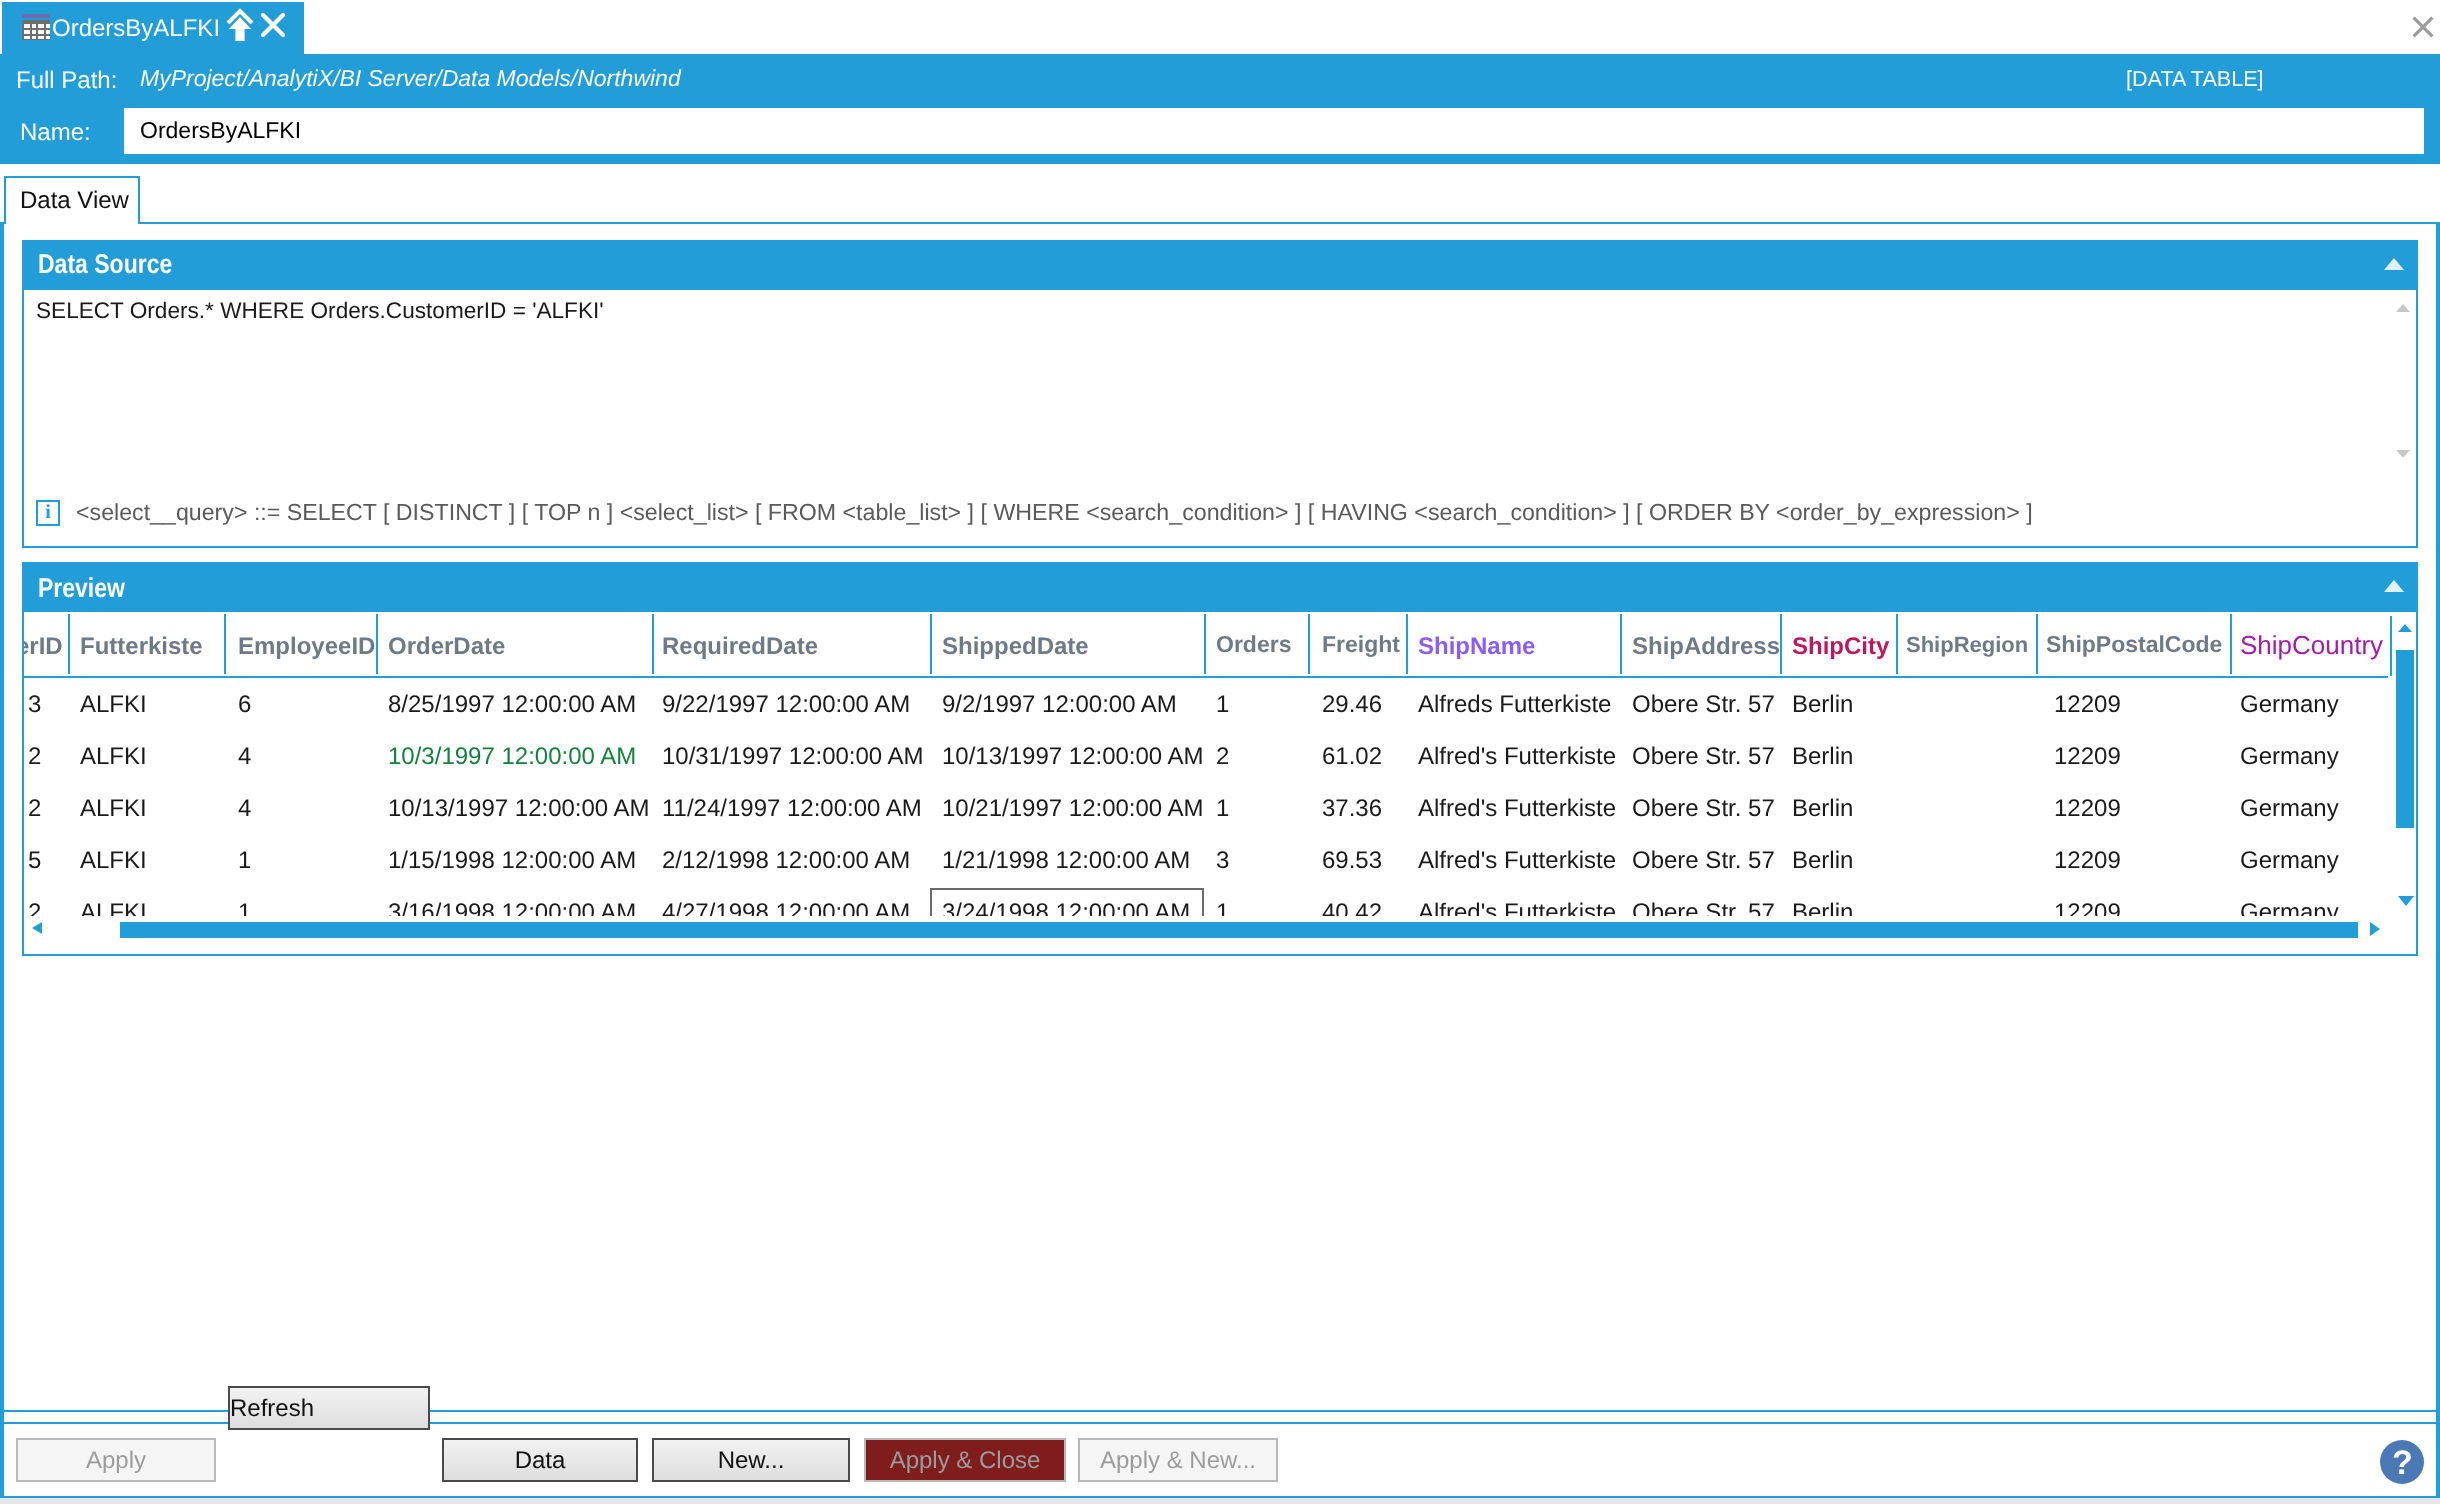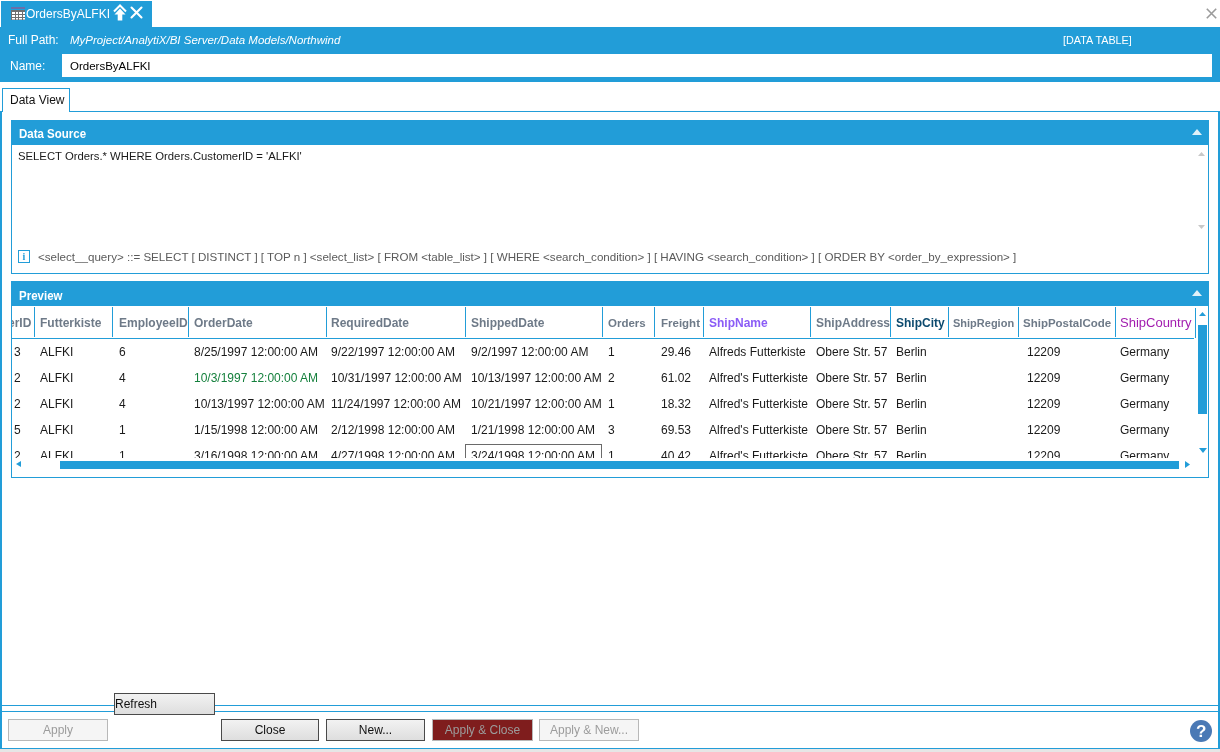--- a/index.html
+++ b/index.html
@@ -71,21 +71,21 @@
 <div class="a" style="left:-4px;top:10px;height:14px;color:#6e7a88;font-size:12px;font-weight:bold;line-height:14px;white-space:nowrap">erID</div>
 <div class="a" style="left:28px;top:10px;height:14px;color:#6e7a88;font-size:12px;font-weight:bold;line-height:14px;white-space:nowrap">Futterkiste</div>
 <div class="a" style="left:107px;top:10px;height:14px;color:#6e7a88;font-size:12px;font-weight:bold;line-height:14px;white-space:nowrap">EmployeeID</div>
 <div class="a" style="left:182px;top:10px;height:14px;color:#6e7a88;font-size:12px;font-weight:bold;line-height:14px;white-space:nowrap">OrderDate</div>
 <div class="a" style="left:319px;top:10px;height:14px;color:#6e7a88;font-size:12px;font-weight:bold;line-height:14px;white-space:nowrap">RequiredDate</div>
 <div class="a" style="left:459px;top:10px;height:14px;color:#6e7a88;font-size:12px;font-weight:bold;line-height:14px;white-space:nowrap">ShippedDate</div>
 <div class="a" style="left:596px;top:10px;height:14px;color:#6e7a88;font-size:11.5px;font-weight:bold;line-height:14px;white-space:nowrap">Orders</div>
 <div class="a" style="left:649px;top:10px;height:14px;color:#6e7a88;font-size:11.5px;font-weight:bold;line-height:14px;white-space:nowrap">Freight</div>
 <div class="a" style="left:697px;top:10px;height:14px;color:#8b5cf6;font-size:12px;font-weight:bold;line-height:14px;white-space:nowrap">ShipName</div>
 <div class="a" style="left:804px;top:10px;height:14px;color:#6e7a88;font-size:12px;font-weight:bold;line-height:14px;white-space:nowrap">ShipAddress</div>
-<div class="a" style="left:884px;top:10px;height:14px;color:#0c4a6e;font-size:12px;font-weight:bold;line-height:14px;white-space:nowrap">ShipCity</div>
+<div class="a" style="left:884px;top:10px;height:14px;color:#be185d;font-size:12px;font-weight:bold;line-height:14px;white-space:nowrap">ShipCity</div>
 <div class="a" style="left:941px;top:10px;height:14px;color:#6e7a88;font-size:11px;font-weight:bold;line-height:14px;white-space:nowrap">ShipRegion</div>
 <div class="a" style="left:1011px;top:10px;height:14px;color:#6e7a88;font-size:11.5px;font-weight:bold;line-height:14px;white-space:nowrap">ShipPostalCode</div>
 <div class="a" style="left:1108px;top:10px;height:14px;color:#a21caf;font-size:13px;font-weight:normal;line-height:14px;white-space:nowrap">ShipCountry</div>
 <div class="a" style="left:22px;top:1px;width:1px;height:30px;background:#229dd8"></div>
 <div class="a" style="left:100px;top:1px;width:1px;height:30px;background:#229dd8"></div>
 <div class="a" style="left:176px;top:1px;width:1px;height:30px;background:#229dd8"></div>
 <div class="a" style="left:314px;top:1px;width:1px;height:30px;background:#229dd8"></div>
 <div class="a" style="left:453px;top:1px;width:1px;height:30px;background:#229dd8"></div>
 <div class="a" style="left:590px;top:1px;width:1px;height:30px;background:#229dd8"></div>
 <div class="a" style="left:642px;top:1px;width:1px;height:30px;background:#229dd8"></div>
@@ -122,21 +122,21 @@
 <div class="a" style="left:884px;top:65px;height:15px;color:#1a1a1a;font-size:12px;line-height:15px;white-space:nowrap">Berlin</div>
 <div class="a" style="left:1015px;top:65px;height:15px;color:#1a1a1a;font-size:12px;line-height:15px;white-space:nowrap">12209</div>
 <div class="a" style="left:1108px;top:65px;height:15px;color:#1a1a1a;font-size:12px;line-height:15px;white-space:nowrap">Germany</div>
 <div class="a" style="left:2px;top:91px;height:15px;color:#1a1a1a;font-size:12px;line-height:15px;white-space:nowrap">2</div>
 <div class="a" style="left:28px;top:91px;height:15px;color:#1a1a1a;font-size:12px;line-height:15px;white-space:nowrap">ALFKI</div>
 <div class="a" style="left:107px;top:91px;height:15px;color:#1a1a1a;font-size:12px;line-height:15px;white-space:nowrap">4</div>
 <div class="a" style="left:182px;top:91px;height:15px;color:#1a1a1a;font-size:12px;line-height:15px;white-space:nowrap">10/13/1997 12:00:00 AM</div>
 <div class="a" style="left:319px;top:91px;height:15px;color:#1a1a1a;font-size:12px;line-height:15px;white-space:nowrap">11/24/1997 12:00:00 AM</div>
 <div class="a" style="left:459px;top:91px;height:15px;color:#1a1a1a;font-size:12px;line-height:15px;white-space:nowrap">10/21/1997 12:00:00 AM</div>
 <div class="a" style="left:596px;top:91px;height:15px;color:#1a1a1a;font-size:12px;line-height:15px;white-space:nowrap">1</div>
-<div class="a" style="left:649px;top:91px;height:15px;color:#1a1a1a;font-size:12px;line-height:15px;white-space:nowrap">18.32</div>
+<div class="a" style="left:649px;top:91px;height:15px;color:#1a1a1a;font-size:12px;line-height:15px;white-space:nowrap">37.36</div>
 <div class="a" style="left:697px;top:91px;height:15px;color:#1a1a1a;font-size:12px;line-height:15px;white-space:nowrap">Alfred's Futterkiste</div>
 <div class="a" style="left:804px;top:91px;height:15px;color:#1a1a1a;font-size:12px;line-height:15px;white-space:nowrap">Obere Str. 57</div>
 <div class="a" style="left:884px;top:91px;height:15px;color:#1a1a1a;font-size:12px;line-height:15px;white-space:nowrap">Berlin</div>
 <div class="a" style="left:1015px;top:91px;height:15px;color:#1a1a1a;font-size:12px;line-height:15px;white-space:nowrap">12209</div>
 <div class="a" style="left:1108px;top:91px;height:15px;color:#1a1a1a;font-size:12px;line-height:15px;white-space:nowrap">Germany</div>
 <div class="a" style="left:2px;top:117px;height:15px;color:#1a1a1a;font-size:12px;line-height:15px;white-space:nowrap">5</div>
 <div class="a" style="left:28px;top:117px;height:15px;color:#1a1a1a;font-size:12px;line-height:15px;white-space:nowrap">ALFKI</div>
 <div class="a" style="left:107px;top:117px;height:15px;color:#1a1a1a;font-size:12px;line-height:15px;white-space:nowrap">1</div>
 <div class="a" style="left:182px;top:117px;height:15px;color:#1a1a1a;font-size:12px;line-height:15px;white-space:nowrap">1/15/1998 12:00:00 AM</div>
 <div class="a" style="left:319px;top:117px;height:15px;color:#1a1a1a;font-size:12px;line-height:15px;white-space:nowrap">2/12/1998 12:00:00 AM</div>
@@ -174,20 +174,20 @@
 <svg class="a" style="left:16px;top:461px" width="5" height="6" viewBox="0 0 5 6">
     <path d="M5 0 L5 6 L0 3 Z" fill="#229dd8"></path>
   </svg>
 <div class="a" style="left:60px;top:461px;width:1119px;height:8px;background:#229dd8"></div>
 <svg class="a" style="left:1185px;top:461px" width="5" height="7" viewBox="0 0 5 7">
     <path d="M0 0 L5 3.5 L0 7 Z" fill="#229dd8"></path>
   </svg>
 <div class="a" style="left:0;top:711px;width:1220px;height:38px;border:1px solid #229dd8;border-left-width:2px;border-right-width:2px;background:#fff"></div>
 <div class="a" style="left:8px;top:719px;width:100px;height:22px;border:1px solid #b8b8b8;background:#f5f5f5;color:#9c9c9c;font-size:12px;text-align:center;line-height:20px">Apply</div>
 <div class="a" style="left:114px;top:693px;width:101px;height:22px;border:1px solid #4a4a4a;background:linear-gradient(#f2f2f2,#dedede);color:#111;font-size:12px;text-align:left;line-height:20px">Refresh</div>
-<div class="a" style="left:221px;top:719px;width:98px;height:22px;border:1px solid #4a4a4a;background:linear-gradient(#f2f2f2,#dedede);color:#111;font-size:12px;text-align:center;line-height:20px">Close</div>
+<div class="a" style="left:221px;top:719px;width:98px;height:22px;border:1px solid #4a4a4a;background:linear-gradient(#f2f2f2,#dedede);color:#111;font-size:12px;text-align:center;line-height:20px">Data</div>
 <div class="a" style="left:326px;top:719px;width:99px;height:22px;border:1px solid #4a4a4a;background:linear-gradient(#f2f2f2,#dedede);color:#111;font-size:12px;text-align:center;line-height:20px">New...</div>
 <div class="a" style="left:432px;top:719px;width:101px;height:22px;border:1px solid #b8b8b8;background:#7f1d1d;color:#9c9c9c;font-size:12px;text-align:center;line-height:20px">Apply &amp; Close</div>
 <div class="a" style="left:539px;top:719px;width:100px;height:22px;border:1px solid #b8b8b8;background:#f5f5f5;color:#9c9c9c;font-size:12px;text-align:center;line-height:20px">Apply &amp; New...</div>
 <svg class="a" style="left:1190px;top:720px" width="22" height="22" viewBox="0 0 22 22">
 <circle cx="11" cy="11" r="11" fill="#4a79b5"></circle>
 <text x="11.2" y="16.8" font-size="17" font-weight="bold" fill="#fff" text-anchor="middle" font-family="Liberation Sans,sans-serif">?</text>
 </svg>
 <div class="a" style="left:0;top:749px;width:1220px;height:3px;background:#e6e6e6"></div>
 </body></html>

